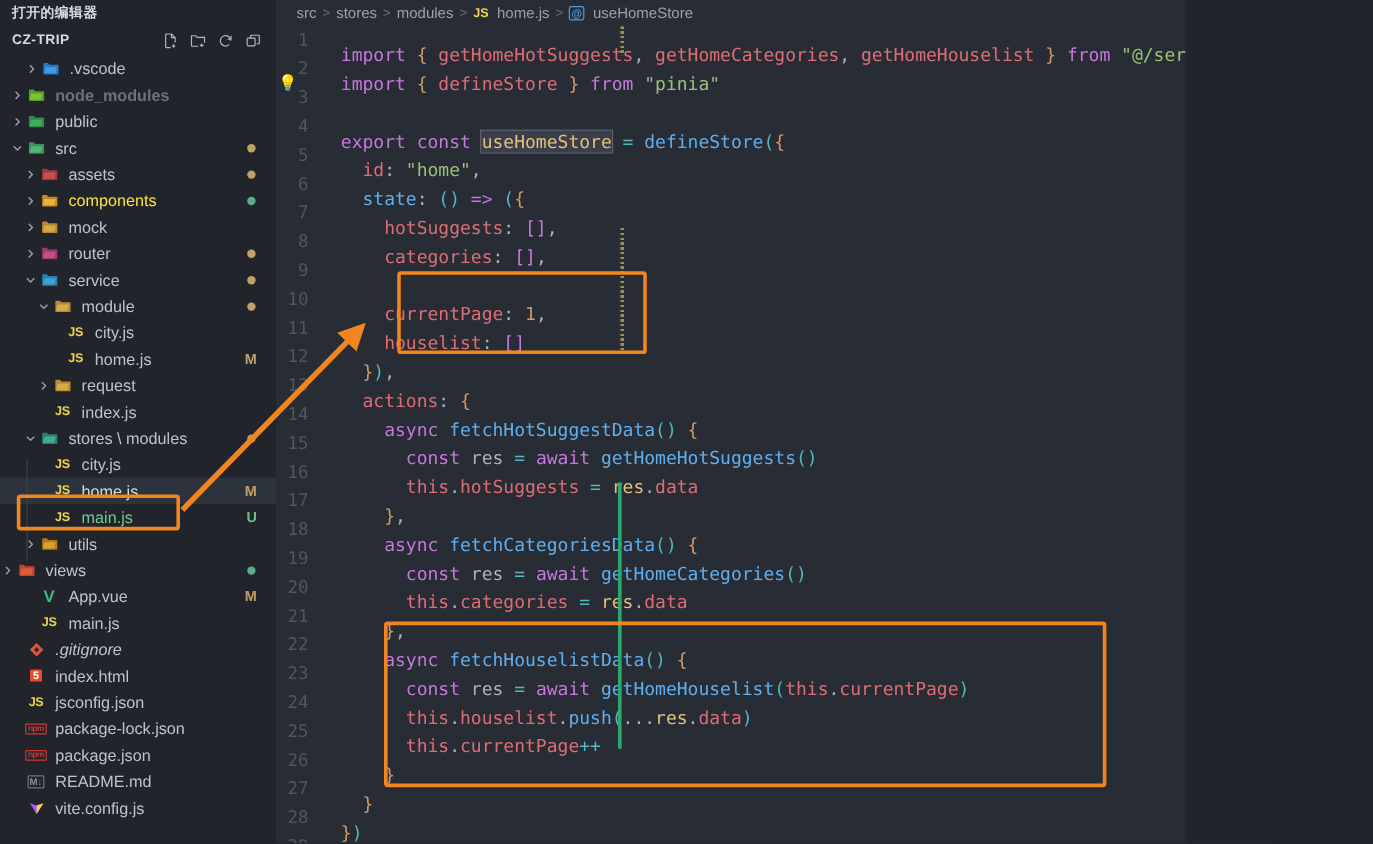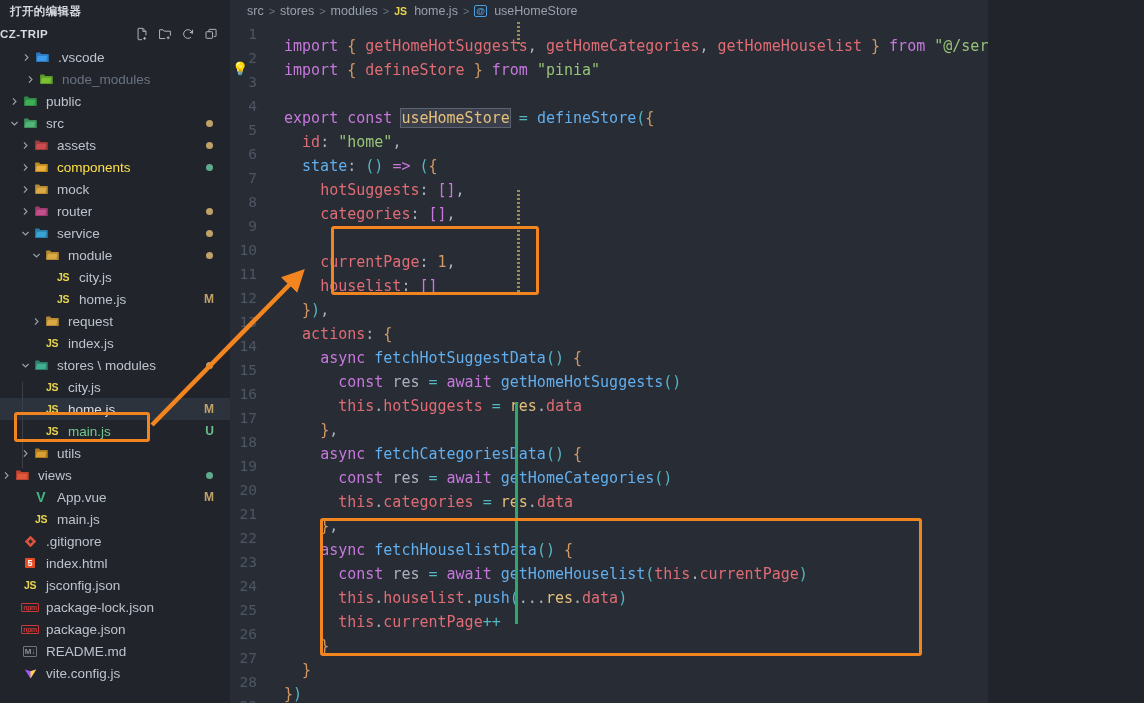--- a/index.html
+++ b/index.html
@@ -18,21 +18,21 @@
     width:230px; height:703px; background:#21252b;
     position:relative; flex:0 0 230px; overflow:hidden;
   }
   .side-title {
     height:22px; line-height:22px; padding-left:10px;
     font-size:11.5px; font-weight:bold; color:#d7dae0;
     letter-spacing:0.4px;
   }
   .side-header {
     height:24px; display:flex; align-items:center;
-    padding-right:6px;
+    padding-left:10px; padding-right:6px;
   }
   .side-header .proj {
     font-size:11.5px; font-weight:bold; color:#d7dae0; letter-spacing:0.4px;
     flex:1;
   }
   .side-actions { display:flex; gap:9px; align-items:center; padding-right:6px;}
   .side-actions svg { display:block; }
 
   .tree { margin-top:0px; }
   .row {
@@ -172,21 +172,21 @@
             </svg>
           </span>
           <span class="ico">
             <svg width="15" height="15" viewBox="0 0 16 16">
               <path d="M1.2 3.4a.7.7 0 01.7-.7h3.5l1.2 1.5h7.4a.7.7 0 01.7.7v7.3a.7.7 0 01-.7.7H1.9a.7.7 0 01-.7-.7z" fill="#2b79c2"></path>
               <path d="M4.2 6.2h8.3a.6.6 0 01.58.73l-.9 4.3a.7.7 0 01-.69.55H2.6a.6.6 0 01-.58-.73l.9-4.3a.7.7 0 01.68-.55z" fill="#3d9bea"></path>
             </svg>
           </span>
           <span class="lbl">.vscode</span>
         </div>
-        <div class="row dim" style="padding-left: 24px;">
+        <div class="row dim" style="padding-left: 8px; font-weight: bold;">
           <span class="chev">
             <svg width="9" height="9" viewBox="0 0 10 10" fill="none" stroke="#9aa1ad" stroke-width="1.3">
               <path d="M3.3 1.6L6.6 5 3.3 8.4"></path>
             </svg>
           </span>
           <span class="ico">
             <svg width="15" height="15" viewBox="0 0 16 16">
               <path d="M1.2 3.4a.7.7 0 01.7-.7h3.5l1.2 1.5h7.4a.7.7 0 01.7.7v7.3a.7.7 0 01-.7.7H1.9a.7.7 0 01-.7-.7z" fill="#5a9c28"></path>
               <path d="M4.2 6.2h8.3a.6.6 0 01.58.73l-.9 4.3a.7.7 0 01-.69.55H2.6a.6.6 0 01-.58-.73l.9-4.3a.7.7 0 01.68-.55z" fill="#7cc133"></path>
             </svg>
@@ -422,21 +422,21 @@
           <span class="lbl">App.vue</span>
           <span class="badge" style="color: rgb(192, 162, 105);">M</span>
         </div>
         <div class="row" style="padding-left: 19px;">
           <span class="nochev"></span>
           <span class="ico">
             <span class="ft-js">JS</span>
           </span>
           <span class="lbl">main.js</span>
         </div>
-        <div class="row" style="padding-left: 8px;">
+        <div class="row" style="padding-left: 8px; font-style: italic;">
           <span class="nochev"></span>
           <span class="ico">
             <svg width="13" height="13" viewBox="0 0 16 16">
               <path d="M8 1l7 7-7 7-7-7z" fill="#e0533d"></path>
               <path d="M8 5.2l2.8 2.8L8 10.8 5.2 8z" fill="#2a2d34"></path>
             </svg>
           </span>
           <span class="lbl">.gitignore</span>
         </div>
         <div class="row" style="padding-left: 8px;">

